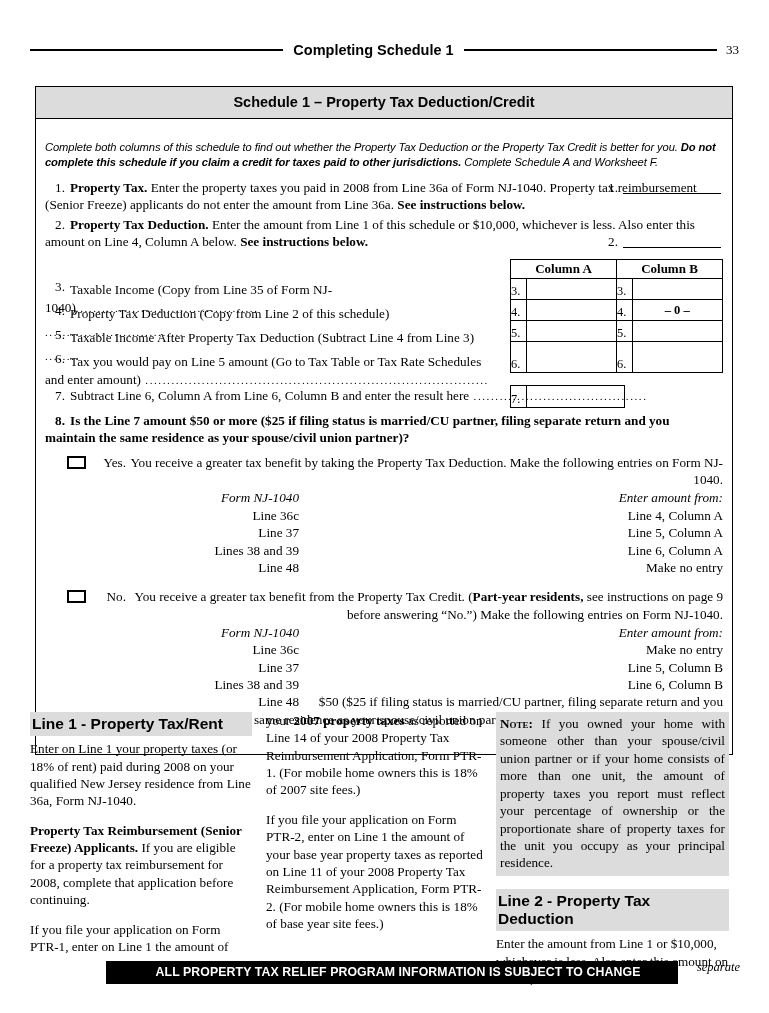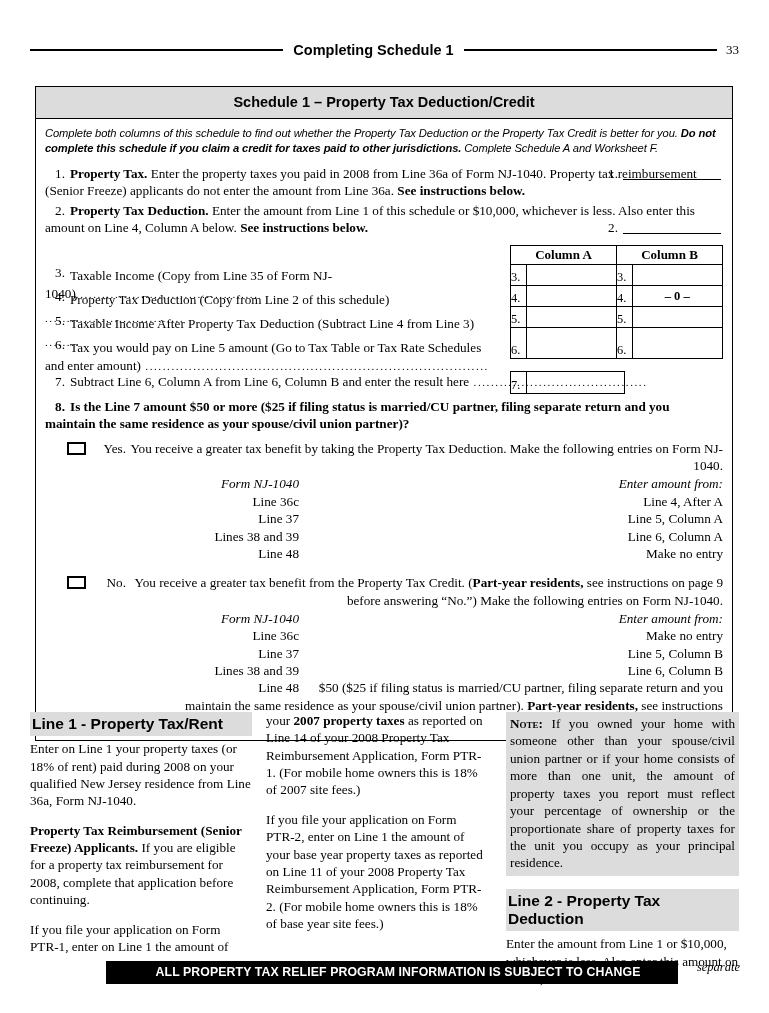--- a/index.html
+++ b/index.html
@@ -66,21 +66,21 @@
   .schedule-body {
     padding: 7px 9px 8px 9px;
     position: relative;
   }
 
   .intro {
     font-style: italic;
     font-family: "Liberation Sans", "DejaVu Sans", sans-serif;
     font-size: 11.2px;
     line-height: 1.33;
-    margin: 0 0 9px 0;
+    margin: 14px 0 9px 0;
     letter-spacing: -0.1px;
   }
   .intro b { font-weight: bold; font-style: italic; }
 
   
   .num-item {
     position: relative;
     font-size: 13.2px;
     line-height: 1.32;
     margin-bottom: 2px;
@@ -269,21 +269,21 @@
     height: 232px;
     display: flex;
     gap: 0;
   }
   .col {
     width: 222px;
     font-size: 13.2px;
     line-height: 1.315;
   }
   .col.c2 { margin-left: 14px; width: 222px; }
-  .col.c3 { margin-left: 18px; width: 233px; }
+  .col.c3 { margin-left: 8px; width: 233px; }
 
   .sec-head {
     background: #dcdcdc;
     font-family: "Liberation Sans", "DejaVu Sans", sans-serif;
     font-weight: bold;
     font-size: 15.5px;
     line-height: 1.18;
     padding: 3px 2px 3px 2px;
     margin-bottom: 4px;
   }
@@ -441,21 +441,21 @@
       <span class="checkbox"></span>
       <span class="answer-label">Yes.</span>
       <div class="answer-text">You receive a greater tax benefit by taking the Property Tax Deduction. Make the following entries on Form NJ-1040.</div>
       <div class="entries">
         <div class="erow head">
           <span class="ecol1">Form NJ-1040</span>
           <span class="ecol2">Enter amount from:</span>
         </div>
         <div class="erow">
           <span class="ecol1">Line 36c</span>
-          <span class="ecol2">Line 4, After A</span>
+          <span class="ecol2">Line 4, Column A</span>
         </div>
         <div class="erow">
           <span class="ecol1">Line 37</span>
           <span class="ecol2">Line 5, Column A</span>
         </div>
         <div class="erow">
           <span class="ecol1">Lines 38 and 39</span>
           <span class="ecol2">Line 6, Column A</span>
         </div>
         <div class="erow">

